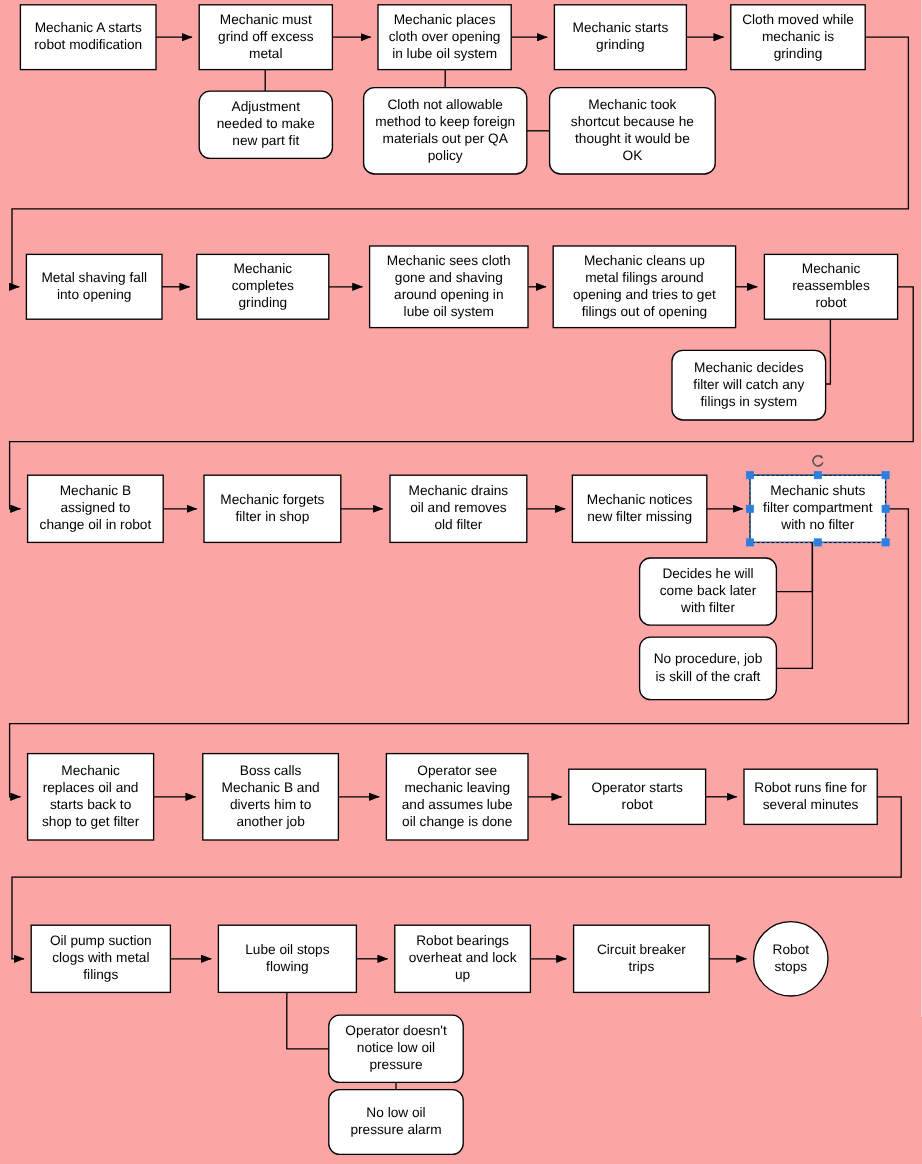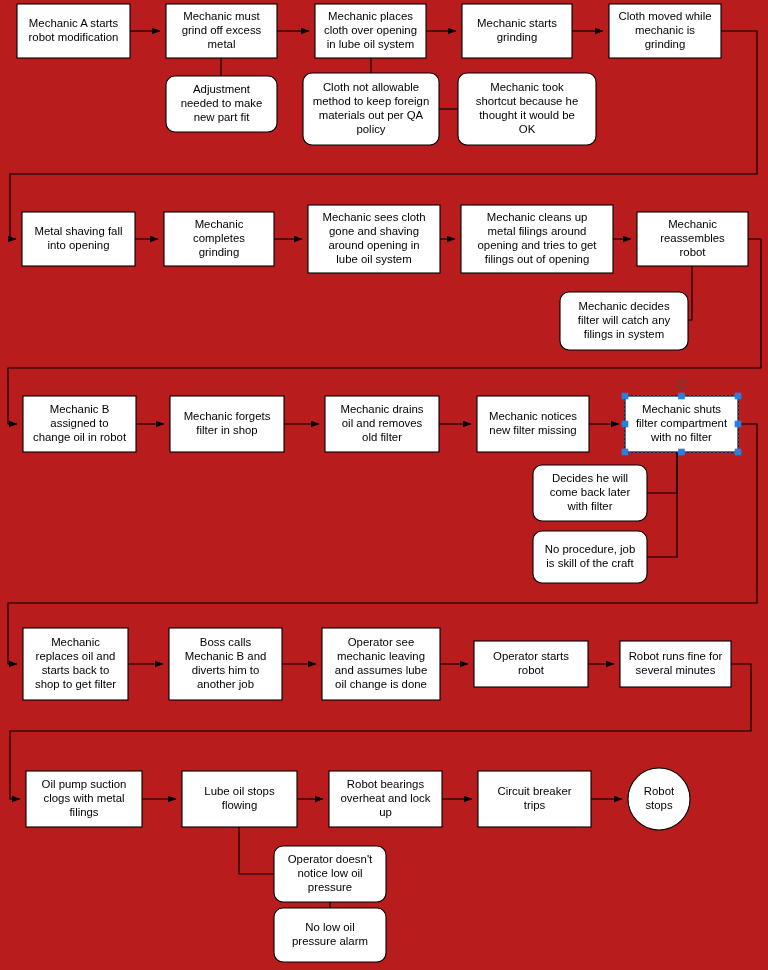--- a/index.html
+++ b/index.html
@@ -10,21 +10,21 @@
   body {
     width: 768px;
     height: 970px;
     font-family: "Liberation Sans", sans-serif;
     overflow: hidden;
   }
   #canvas {
     position: relative;
     width: 768px;
     height: 970px;
-    background: #b91c1c;
+    background: #fca5a5;
   }
   svg.flow {
     position: absolute;
     top: 0;
     left: 0;
     width: 768px;
     height: 970px;
   }
   .node-rect {
     fill: #ffffff;

